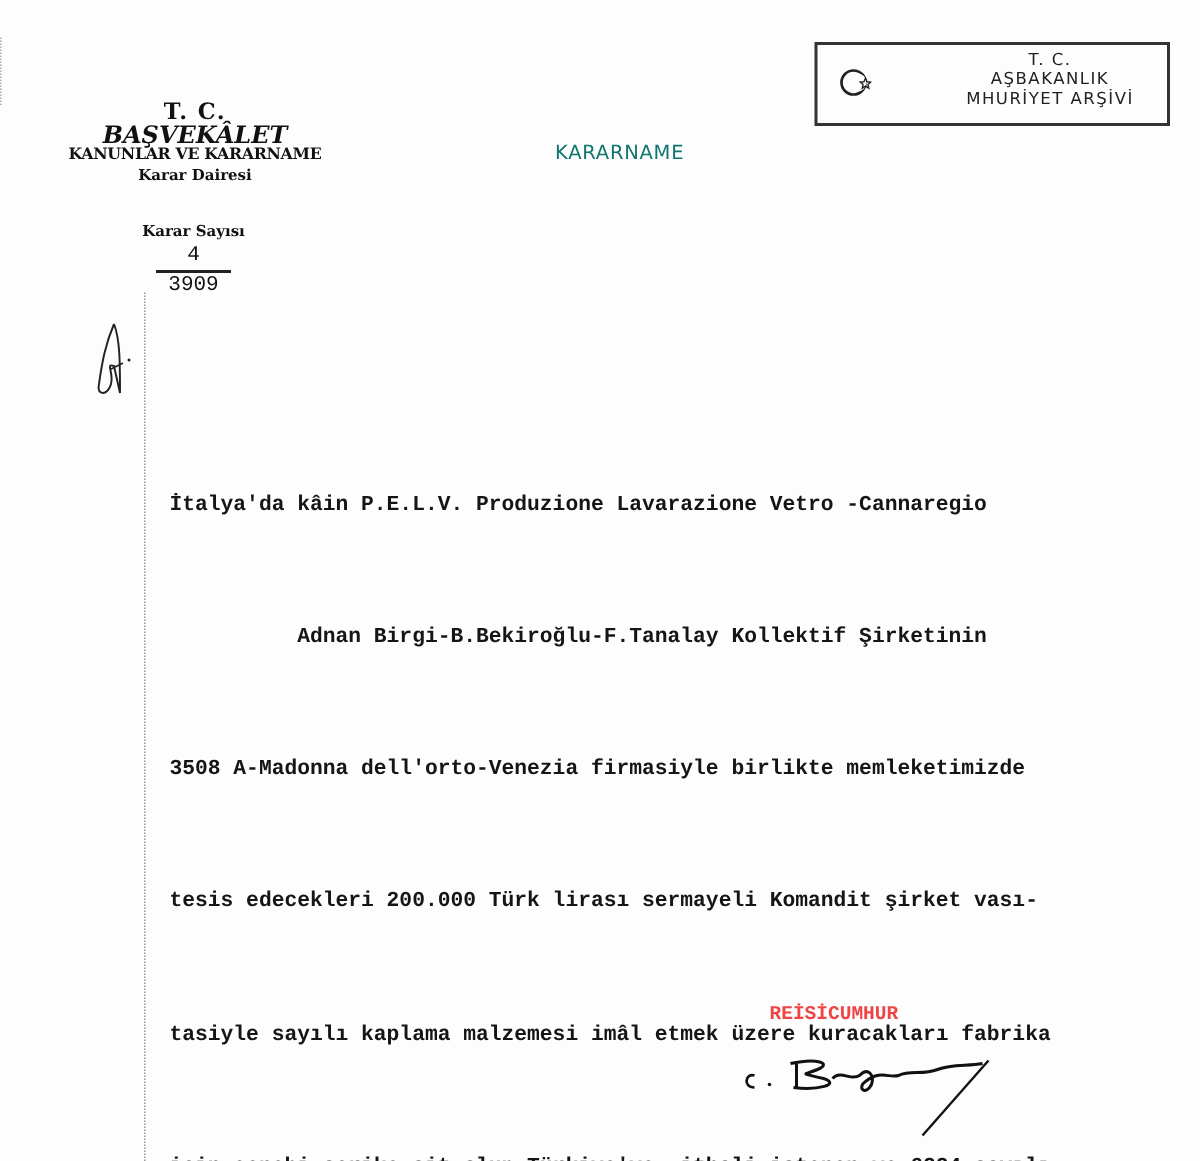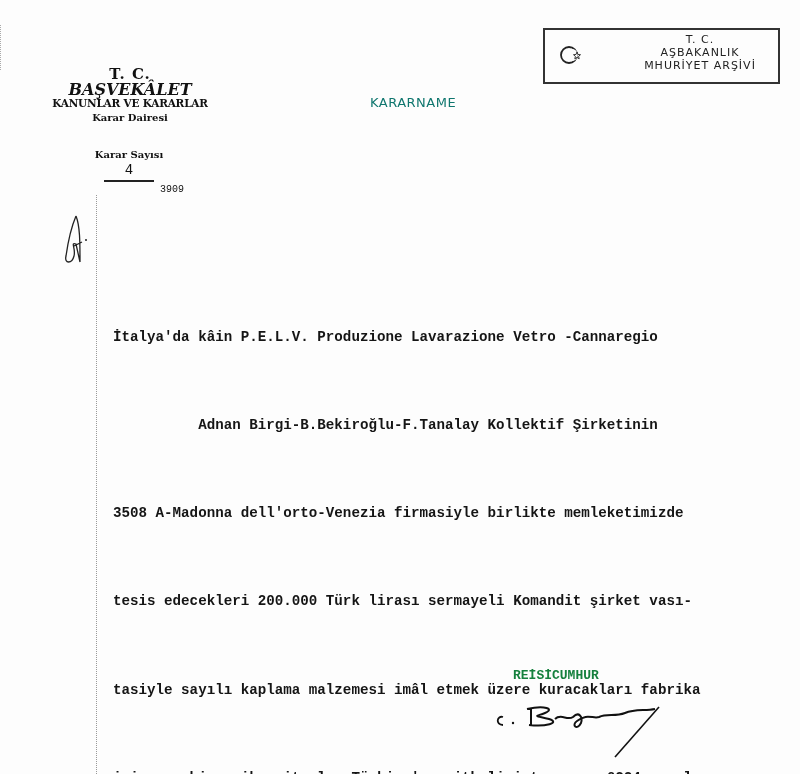--- a/index.html
+++ b/index.html
@@ -23,21 +23,21 @@
   .header .org { font-size: 16px; font-weight: bold; line-height: 14px; font-style: italic; }
   .header .dept { font-size: 10.5px; font-weight: bold; line-height: 13px; letter-spacing: -0.2px; }
   .header .sub { font-size: 10px; font-weight: bold; line-height: 16px; }
   .karar {
     position: absolute; left: 74px; top: 148px; width: 110px; text-align: center;
     font-family: "DejaVu Serif", serif;
   }
   .karar .lbl { font-size: 10px; font-weight: bold; line-height: 14px; }
   .karar .num { font-family: "Liberation Mono", monospace; font-size: 14px; line-height: 16px; }
   .karar .rule { width: 50px; margin: 2px auto 0 auto; border-top: 2px solid #222; }
-  .karar .den { font-family: "Liberation Mono", monospace; font-size: 10px; line-height: 16px; text-align: right; }
+  .karar .den { font-family: "Liberation Mono", monospace; font-size: 14px; line-height: 16px; }
   .title {
     position: absolute; left: 370px; top: 95px;
     font-family: "DejaVu Sans", sans-serif; font-size: 13px; letter-spacing: 0.5px; color: #0f766e;
   }
   .stamp {
     position: absolute; left: 543px; top: 28px; width: 233px; height: 52px;
     border: 2px solid #333; border-bottom-width: 2px;
     font-family: "DejaVu Sans", sans-serif;
   }
   .stamp .crescent {
@@ -48,21 +48,21 @@
     font-size: 11px; line-height: 13px; letter-spacing: 1px; color: #222;
   }
   .body-text {
     position: absolute; left: 113px; top: 264px; width: 680px;
     font-family: "Liberation Mono", monospace; font-weight: bold;
     font-size: 14.2px; line-height: 29.4px; color: #151515; white-space: pre;
   }
   .body-text .ln { display: block; height: 29.4px; }
   .signature-block {
     position: absolute; left: 513px; top: 668px;
-    font-family: "Liberation Mono", monospace; font-weight: bold; font-size: 13px; color: #15803d;
+    font-family: "Liberation Mono", monospace; font-weight: bold; font-size: 13px; color: #ef4444;
   }
   .sig {
     position: absolute; left: 475px; top: 695px; width: 210px; height: 70px;
   }
   .margin-initial {
     position: absolute; left: 62px; top: 212px; width: 30px; height: 55px;
   }
 </style>
 </head>
 <body>
@@ -72,21 +72,21 @@
   <div class="margin-line"></div>
 
   <svg class="margin-initial" viewBox="0 0 30 55">
     <path d="M14 4 C 8 18, 6 30, 4 44 C 2 52, 10 52, 12 44 C 14 36, 8 30, 14 32 L 18 50 M 14 4 C 18 14, 18 30, 18 50 M 12 34 L 20 30" fill="none" stroke="#222" stroke-width="1.3"></path>
     <circle cx="24" cy="28" r="1" fill="#222"></circle>
   </svg>
 
   <div class="header">
     <div class="tc">T. C.</div>
     <div class="org">BAŞVEKÂLET</div>
-    <div class="dept">KANUNLAR VE KARARLAR</div>
+    <div class="dept">KANUNLAR VE KARARNAME</div>
     <div class="sub">Karar Dairesi</div>
   </div>
 
   <div class="karar">
     <div class="lbl">Karar Sayısı</div>
     <div class="num">4</div>
     <div class="rule"></div>
     <div class="den">3909</div>
   </div>
 

